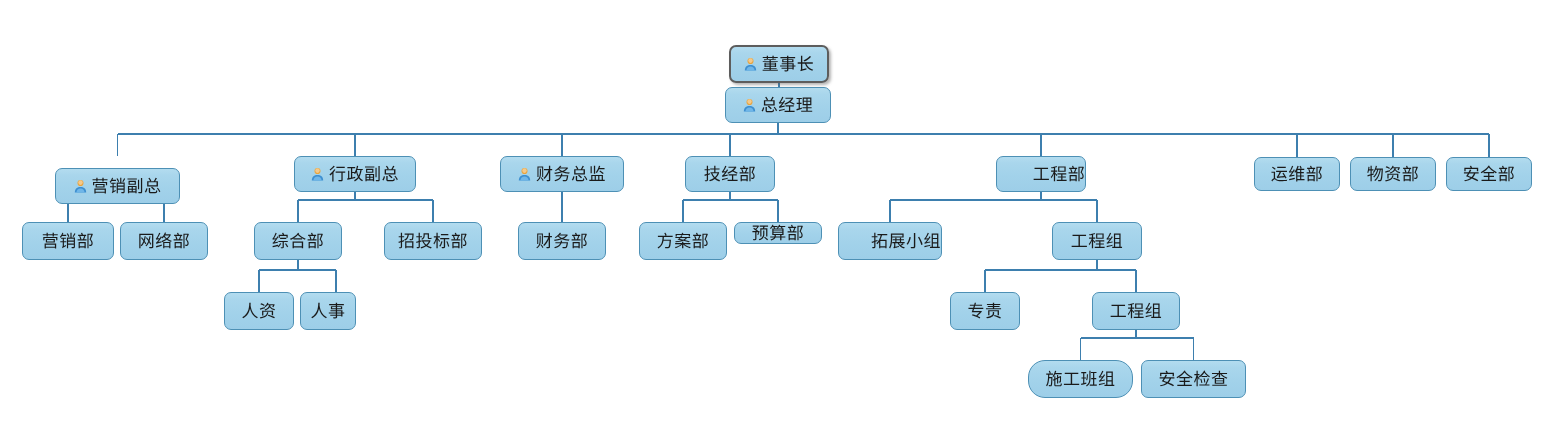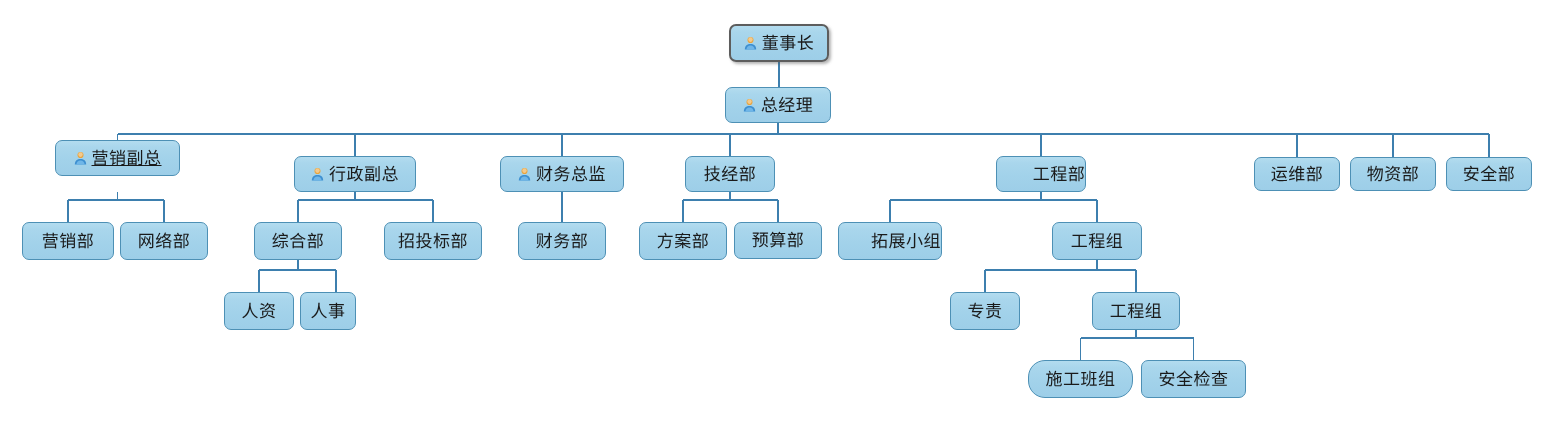--- a/index.html
+++ b/index.html
@@ -40,20 +40,21 @@
     font-size: 17px;
     line-height: 1;
     white-space: nowrap;
     letter-spacing: 0.5px;
     cursor: default;
     z-index: 2;
   }
   .node.selected {
     border: 2px solid #5d5d5d;
     box-shadow: 2px 2px 3px rgba(90, 90, 90, 0.45);
+    margin-top: 21px;
   }
   .node-label {
     display: inline-block;
   }
   .person-icon {
     display: inline-flex;
     width: 13px;
     height: 14px;
     flex: 0 0 13px;
     align-items: flex-end;
@@ -125,21 +126,21 @@
         <span class="person-icon">
           <svg width="13" height="14" viewBox="0 0 13 14" aria-hidden="true">
             <ellipse cx="6.5" cy="4" rx="3" ry="3.1" fill="#e8a33d"></ellipse>
             <ellipse cx="6.5" cy="3.6" rx="2.2" ry="2.3" fill="#f3c98b"></ellipse>
             <path d="M0.8 13.5 C0.8 9.9 3.3 8.1 6.5 8.1 C9.7 8.1 12.2 9.9 12.2 13.5 Z" fill="#3d8fd0"></path>
             <path d="M2.4 13.5 C2.6 10.8 4.3 9.4 6.5 9.4 C8.7 9.4 10.4 10.8 10.6 13.5 Z" fill="#6fb6e8"></path>
           </svg>
         </span>
         <span class="node-label">总经理</span>
       </div>
-      <div class="node" style="left: 55px; top: 140px; width: 125px; height: 36px; text-decoration: underline;">
+      <div class="node" style="left: 55px; top: 168px; width: 125px; height: 36px;">
         <span class="person-icon">
           <svg width="13" height="14" viewBox="0 0 13 14" aria-hidden="true">
             <ellipse cx="6.5" cy="4" rx="3" ry="3.1" fill="#e8a33d"></ellipse>
             <ellipse cx="6.5" cy="3.6" rx="2.2" ry="2.3" fill="#f3c98b"></ellipse>
             <path d="M0.8 13.5 C0.8 9.9 3.3 8.1 6.5 8.1 C9.7 8.1 12.2 9.9 12.2 13.5 Z" fill="#3d8fd0"></path>
             <path d="M2.4 13.5 C2.6 10.8 4.3 9.4 6.5 9.4 C8.7 9.4 10.4 10.8 10.6 13.5 Z" fill="#6fb6e8"></path>
           </svg>
         </span>
         <span class="node-label">营销副总</span>
       </div>
@@ -191,21 +192,21 @@
       </div>
       <div class="node" style="left: 384px; top: 222px; width: 98px; height: 38px;">
         <span class="node-label">招投标部</span>
       </div>
       <div class="node" style="left: 518px; top: 222px; width: 88px; height: 38px;">
         <span class="node-label">财务部</span>
       </div>
       <div class="node" style="left: 639px; top: 222px; width: 88px; height: 38px;">
         <span class="node-label">方案部</span>
       </div>
-      <div class="node" style="left: 734px; top: 222px; width: 88px; height: 37px;">
+      <div class="node" style="left: 734px; top: 222px; width: 88px; height: 22px;">
         <span class="node-label">预算部</span>
       </div>
       <div class="node" style="left: 838px; top: 222px; width: 104px; height: 38px; justify-content: flex-end;">
         <span class="node-label">拓展小组</span>
       </div>
       <div class="node" style="left: 1052px; top: 222px; width: 90px; height: 38px;">
         <span class="node-label">工程组</span>
       </div>
       <div class="node" style="left: 224px; top: 292px; width: 70px; height: 38px;">
         <span class="node-label">人资</span>

